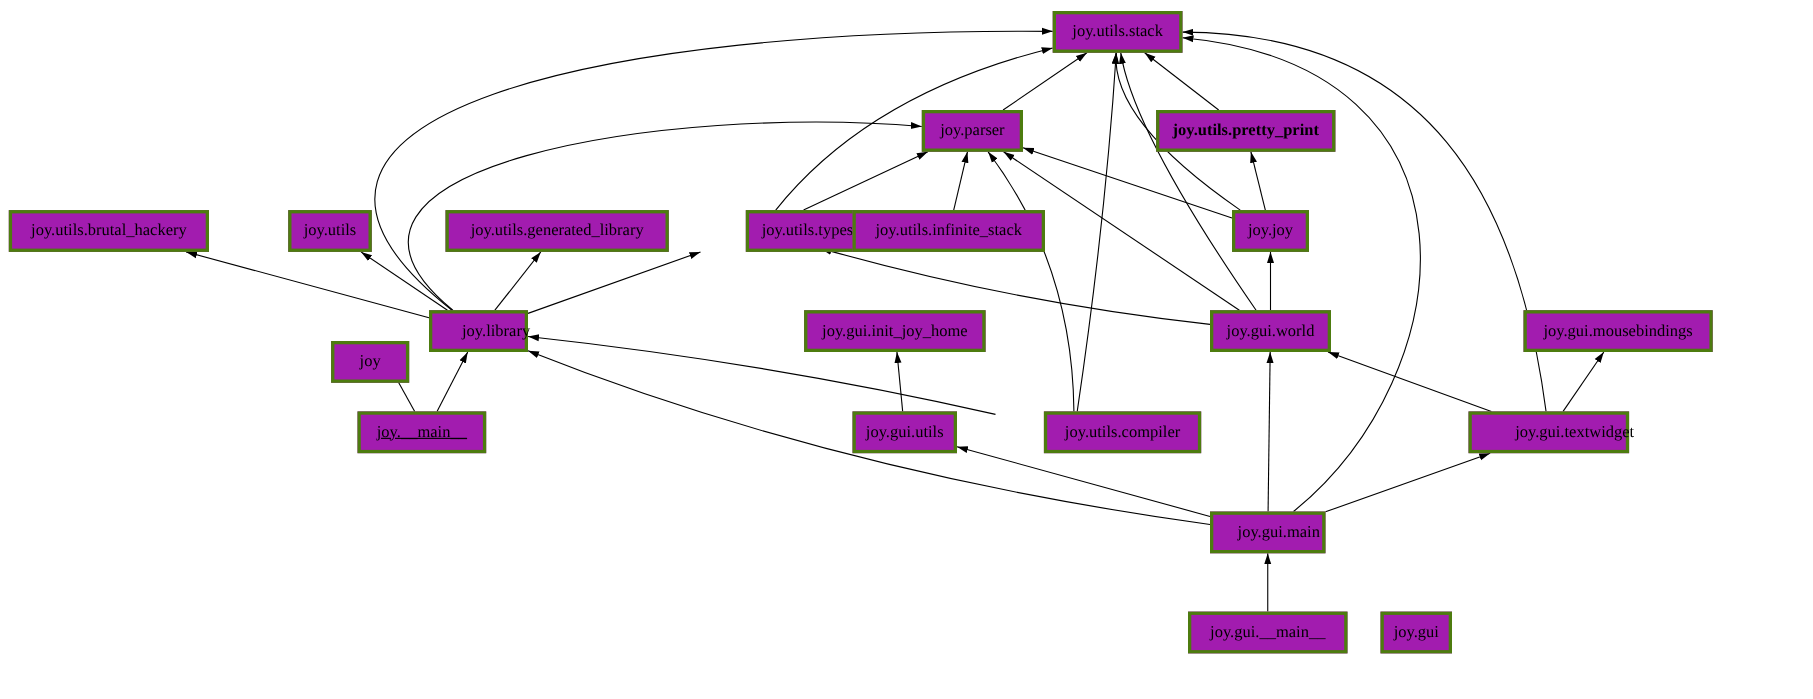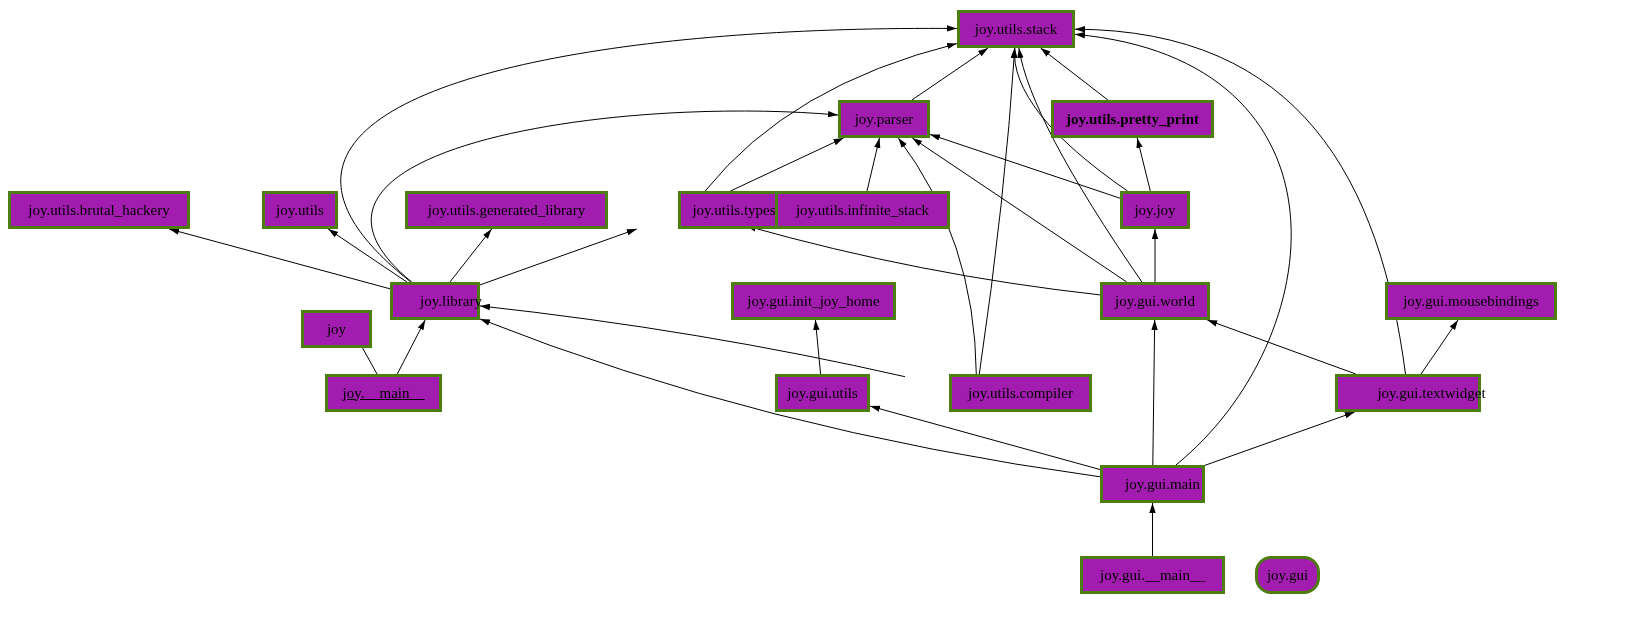--- a/index.html
+++ b/index.html
@@ -97,15 +97,15 @@
       <div class="node" style="left: 390px; top: 282px; width: 90px; height: 38px; padding-left: 32px;">joy.library</div>
       <div class="node" style="left: 731px; top: 282px; width: 165px; height: 38px;">joy.gui.init_joy_home</div>
       <div class="node" style="left: 1100px; top: 282px; width: 110px; height: 38px;">joy.gui.world</div>
       <div class="node" style="left: 1385px; top: 282px; width: 172px; height: 38px; font-family: Liberation Serif, serif;">joy.gui.mousebindings</div>
       <div class="node" style="left: 325px; top: 374px; width: 117px; height: 38px; text-decoration: underline;">joy.__main__</div>
       <div class="node" style="left: 775px; top: 374px; width: 95px; height: 38px;">joy.gui.utils</div>
       <div class="node" style="left: 905px; top: 374px; width: 143px; height: 38px; margin-left: 44px;">joy.utils.compiler</div>
       <div class="node" style="left: 1335px; top: 374px; width: 146px; height: 38px; padding-left: 47px;">joy.gui.textwidget</div>
       <div class="node" style="left: 1100px; top: 465px; width: 105px; height: 38px; padding-left: 20px;">joy.gui.main</div>
       <div class="node" style="left: 1080px; top: 556px; width: 145px; height: 38px;">joy.gui.__main__</div>
-      <div class="node" style="left: 1255px; top: 556px; width: 65px; height: 38px; border-radius: 16px;">joy.gui</div>
+      <div class="node" style="left: 1255px; top: 556px; width: 65px; height: 38px;">joy.gui</div>
     </div>
 </div>
 
 </body></html>

